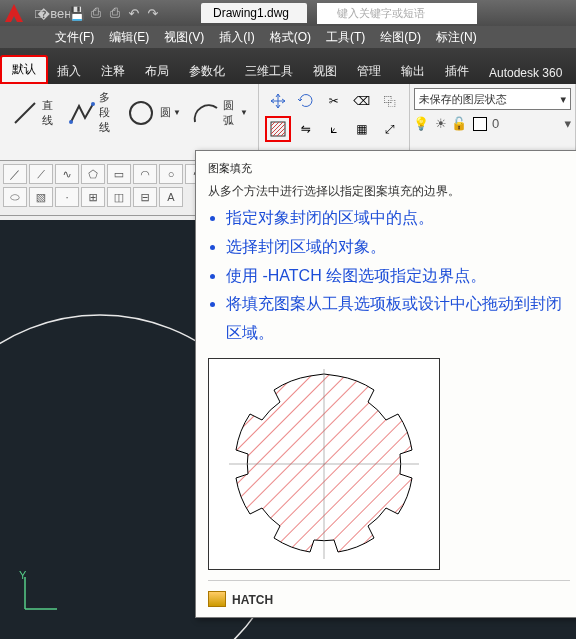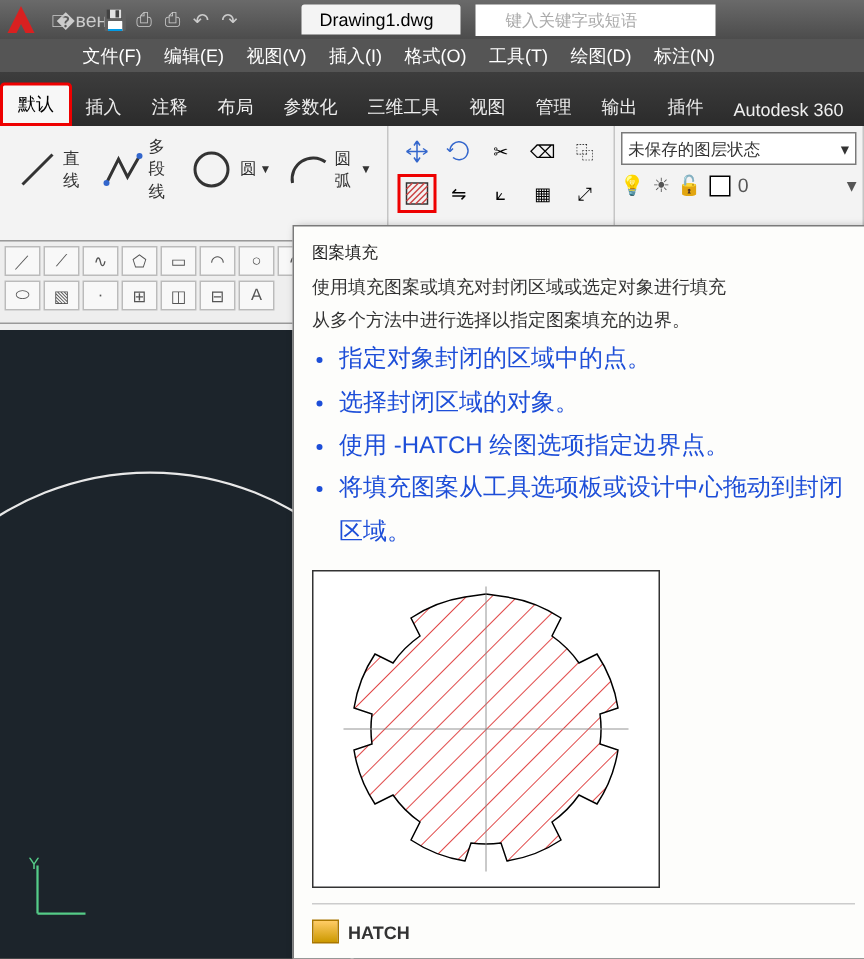--- a/index.html
+++ b/index.html
@@ -214,21 +214,20 @@
   <div class="ucs">
     <svg width="50" height="50">
         <path d="M10 40 V8 M10 40 H42" stroke="#5c8" stroke-width="1.5" fill="none"></path>
         <text x="4" y="10" fill="#5c8" font-size="11">Y</text>
       </svg>
   </div>
 </div>
 
 <div class="tooltip">
   <h3>图案填充</h3>
-  <p>使用填充图案或填充对封闭区域或选定对象进行填充</p>
   <p>从多个方法中进行选择以指定图案填充的边界。</p>
   <ul>
     <li>指定对象封闭的区域中的点。</li>
     <li>选择封闭区域的对象。</li>
     <li>使用 -HATCH 绘图选项指定边界点。</li>
     <li>将填充图案从工具选项板或设计中心拖动到封闭区域。</li>
   </ul>
   <div class="preview">
     <svg width="230" height="210" viewBox="0 0 230 210">
       <defs>

